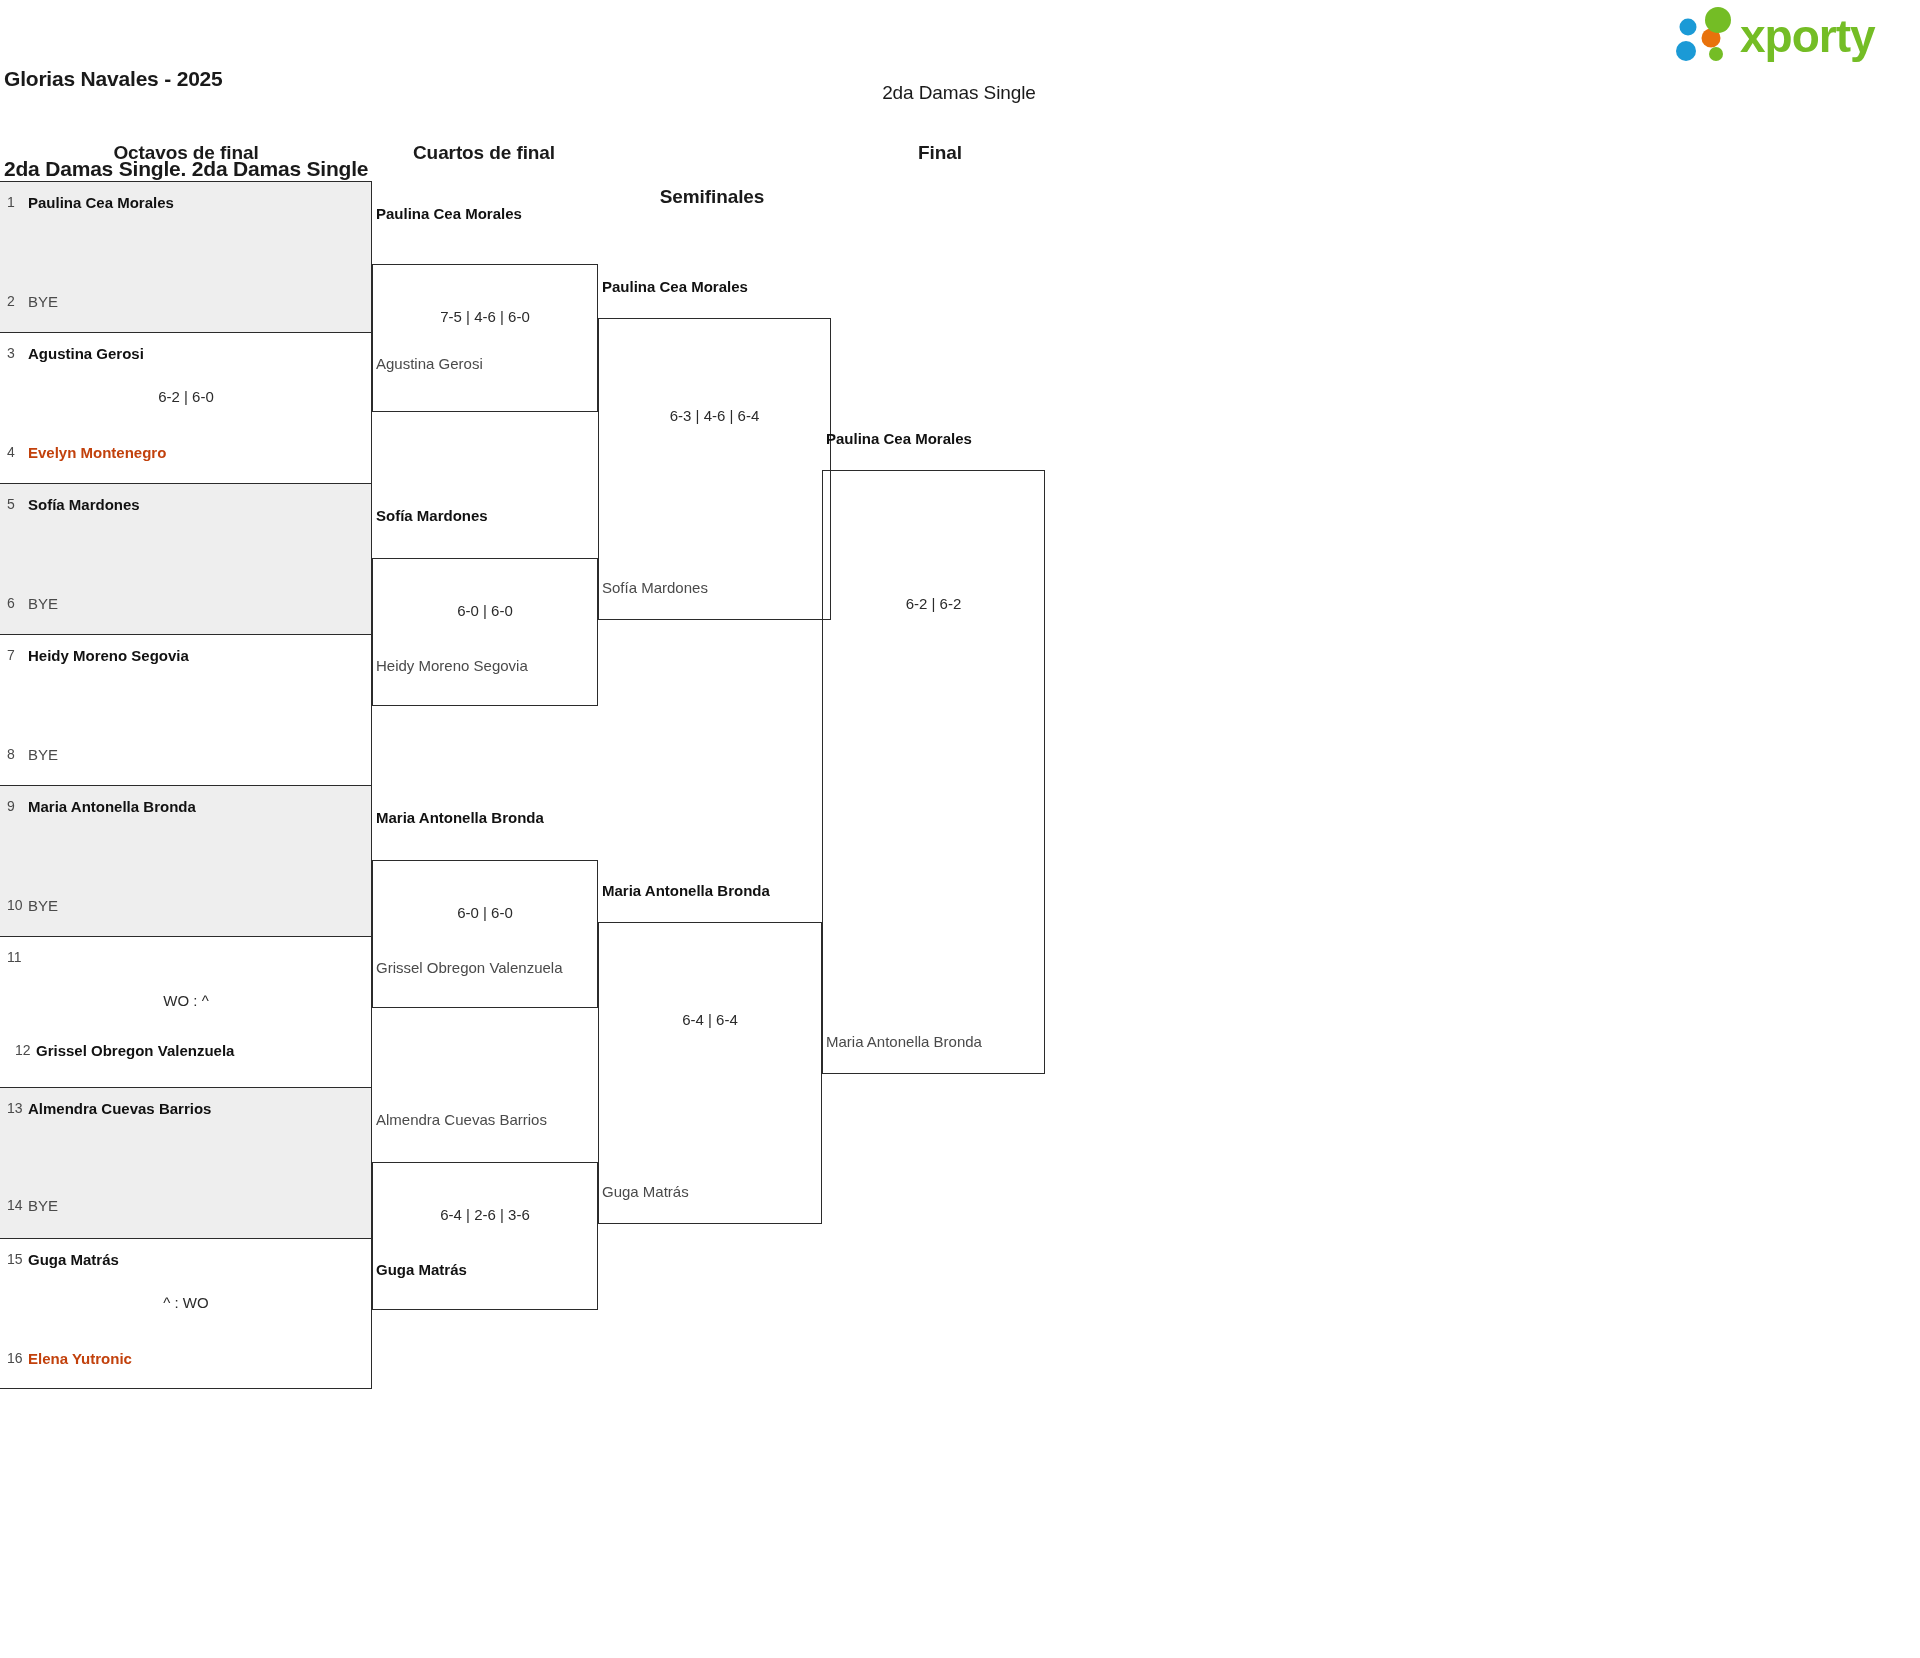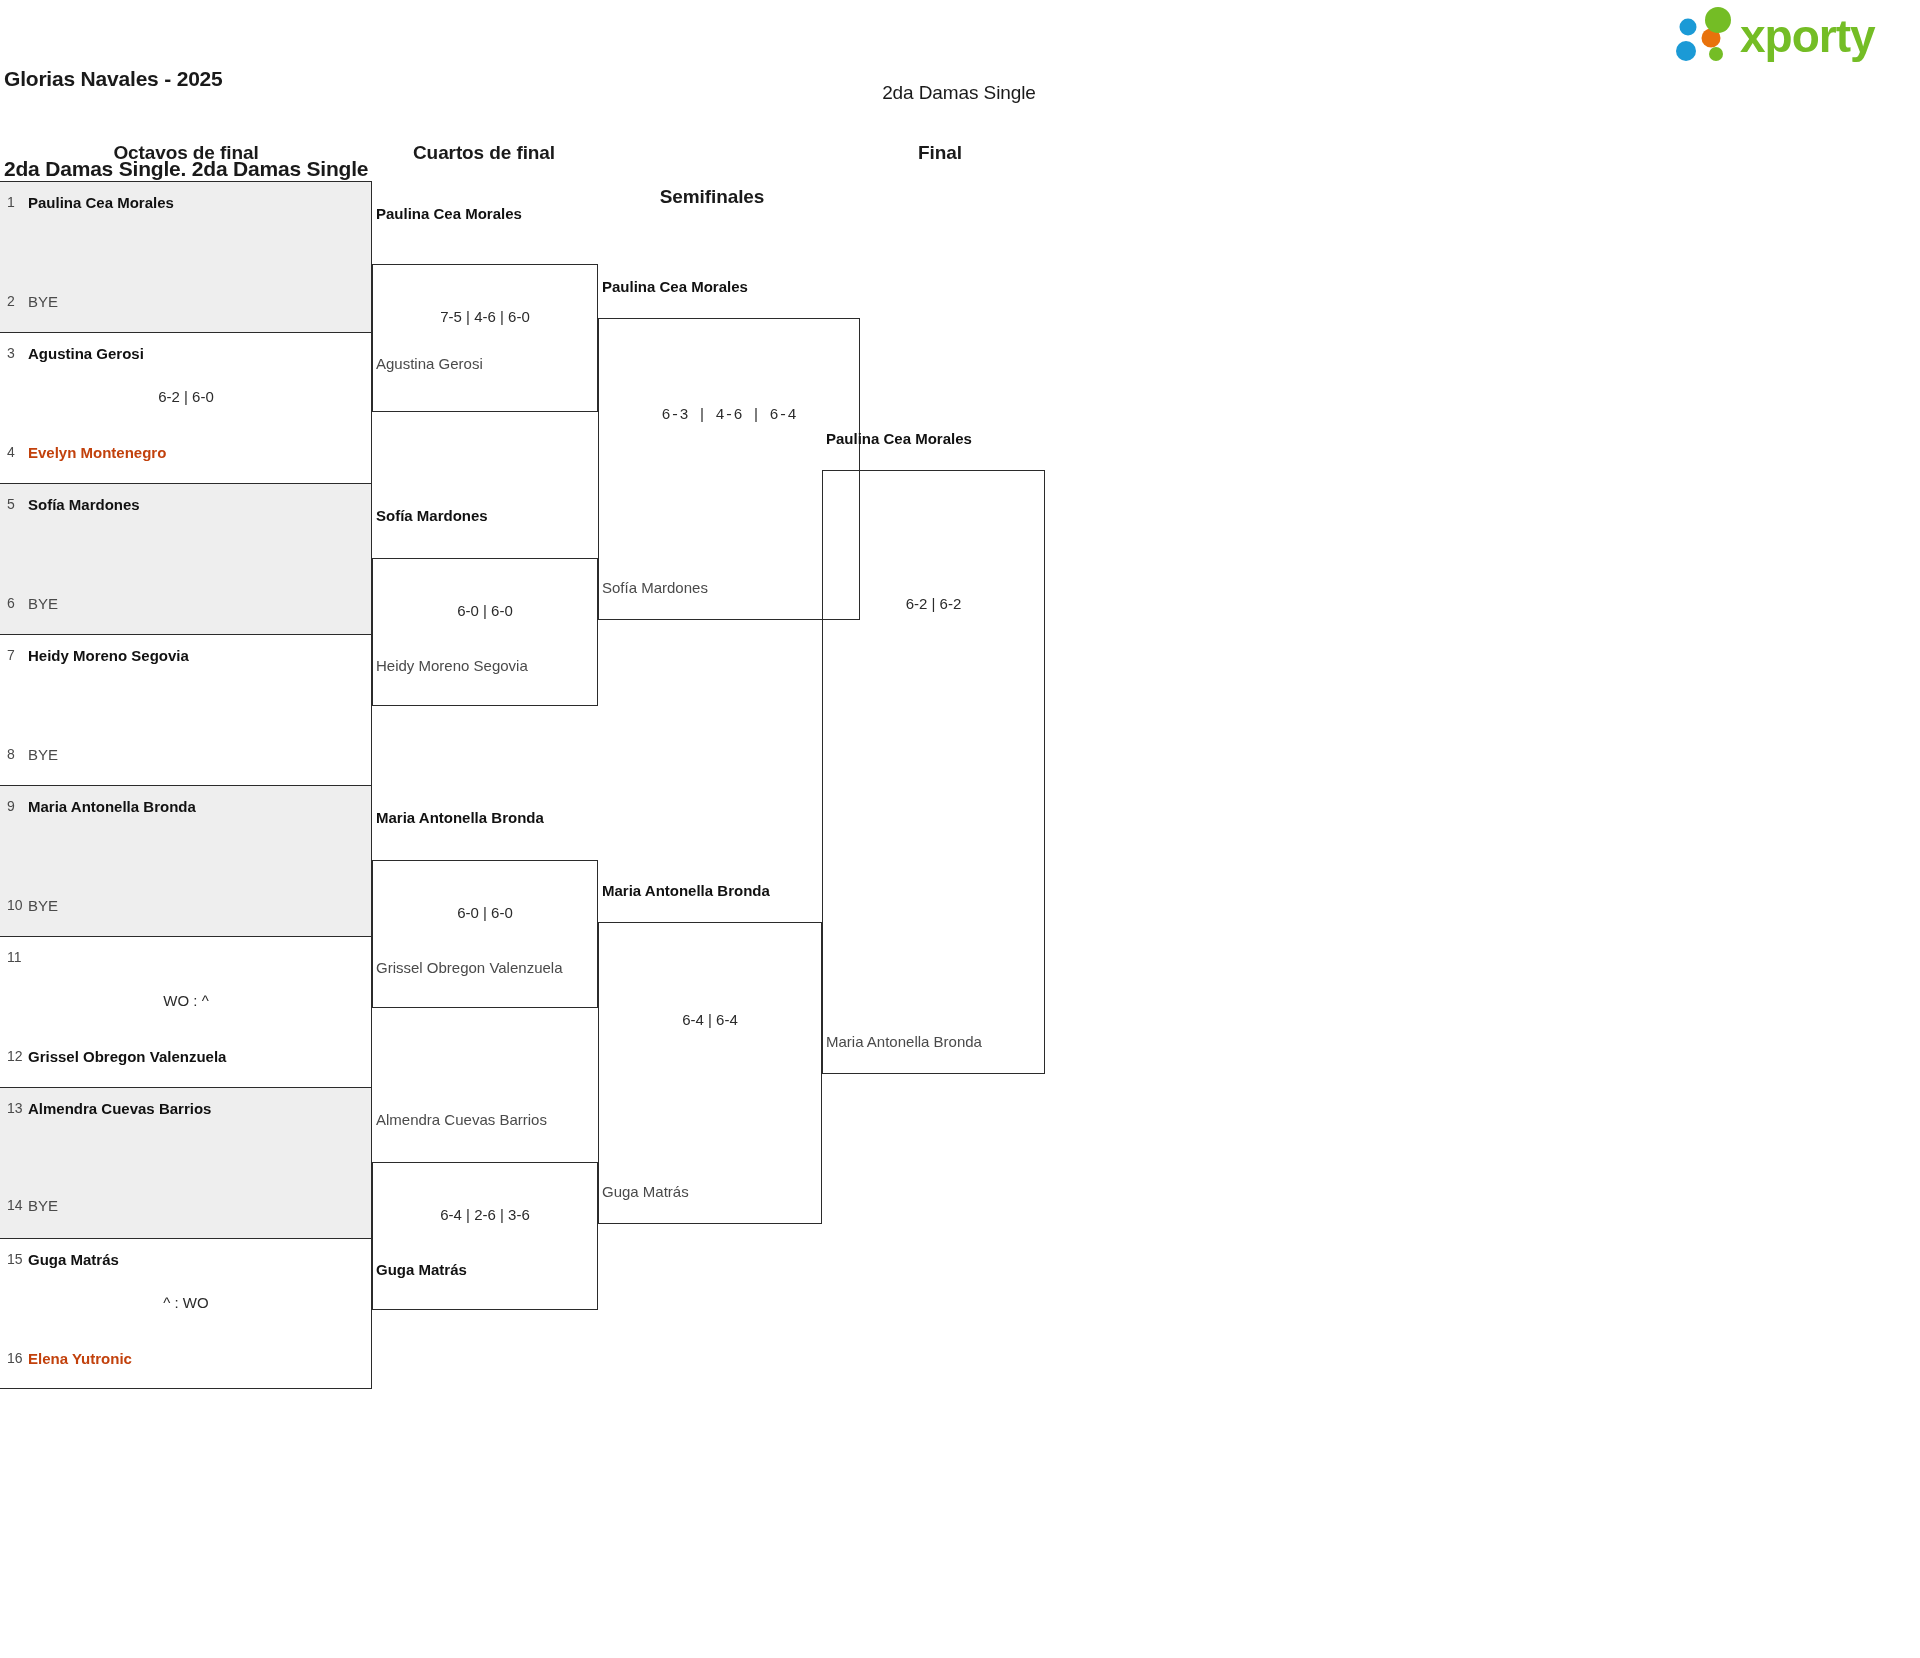--- a/index.html
+++ b/index.html
@@ -241,21 +241,21 @@
       <span class="pname">BYE</span>
     </div>
     <div class="r1-score" style="top:65px;"></div>
   </div>
 
   <div class="r1-block plain" style="top:936px;height:151px;">
     <div class="slot loser" style="top:7px;">
       <span class="seed">11</span>
       <span class="pname"></span>
     </div>
-    <div class="slot winner" style="top:106px;">
+    <div class="slot winner" style="top:100px;padding-left:8px;">
       <span class="seed">12</span>
       <span class="pname">Grissel Obregon Valenzuela</span>
     </div>
     <div class="r1-score" style="top:55px;">WO : ^</div>
   </div>
 
   <div class="r1-block shaded" style="top:1087px;height:151px;">
     <div class="slot winner" style="top:7px;">
       <span class="seed">13</span>
       <span class="pname">Almendra Cuevas Barrios</span>
@@ -296,21 +296,21 @@
   </div>
   <div class="adv-name winner" style="left:376px;top:809px;">Maria Antonella Bronda</div>
   <div class="adv-name loser" style="left:376px;top:959px;">Grissel Obregon Valenzuela</div>
 
   <div class="matchbox" style="left:372px;top:1162px;width:226px;height:148px;">
     <div class="mb-score" style="top:35%;">6-4 | 2-6 | 3-6</div>
   </div>
   <div class="adv-name loser" style="left:376px;top:1111px;">Almendra Cuevas Barrios</div>
   <div class="adv-name winner" style="left:376px;top:1261px;">Guga Matrás</div>
 
-  <div class="matchbox" style="left:598px;top:318px;width:262px;height:302px;font-family:Liberation Mono, monospace;">
+  <div class="matchbox" style="left:598px;top:318px;width:233px;height:302px;">
     <div class="mb-score" style="top:32%;">6-3 | 4-6 | 6-4</div>
   </div>
   <div class="adv-name winner" style="left:602px;top:278px;">Paulina Cea Morales</div>
   <div class="adv-name loser" style="left:602px;top:579px;">Sofía Mardones</div>
 
   <div class="matchbox" style="left:598px;top:922px;width:224px;height:302px;">
     <div class="mb-score" style="top:32%;">6-4 | 6-4</div>
   </div>
   <div class="adv-name winner" style="left:602px;top:882px;">Maria Antonella Bronda</div>
   <div class="adv-name loser" style="left:602px;top:1183px;">Guga Matrás</div>

